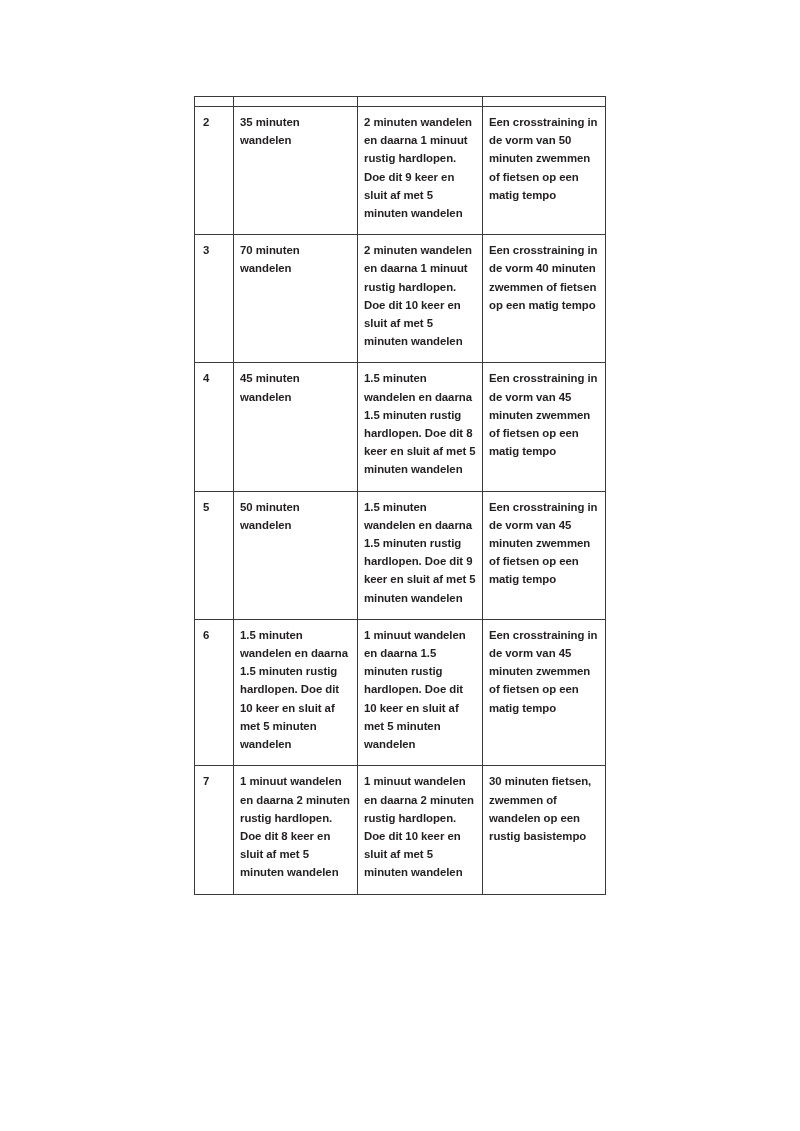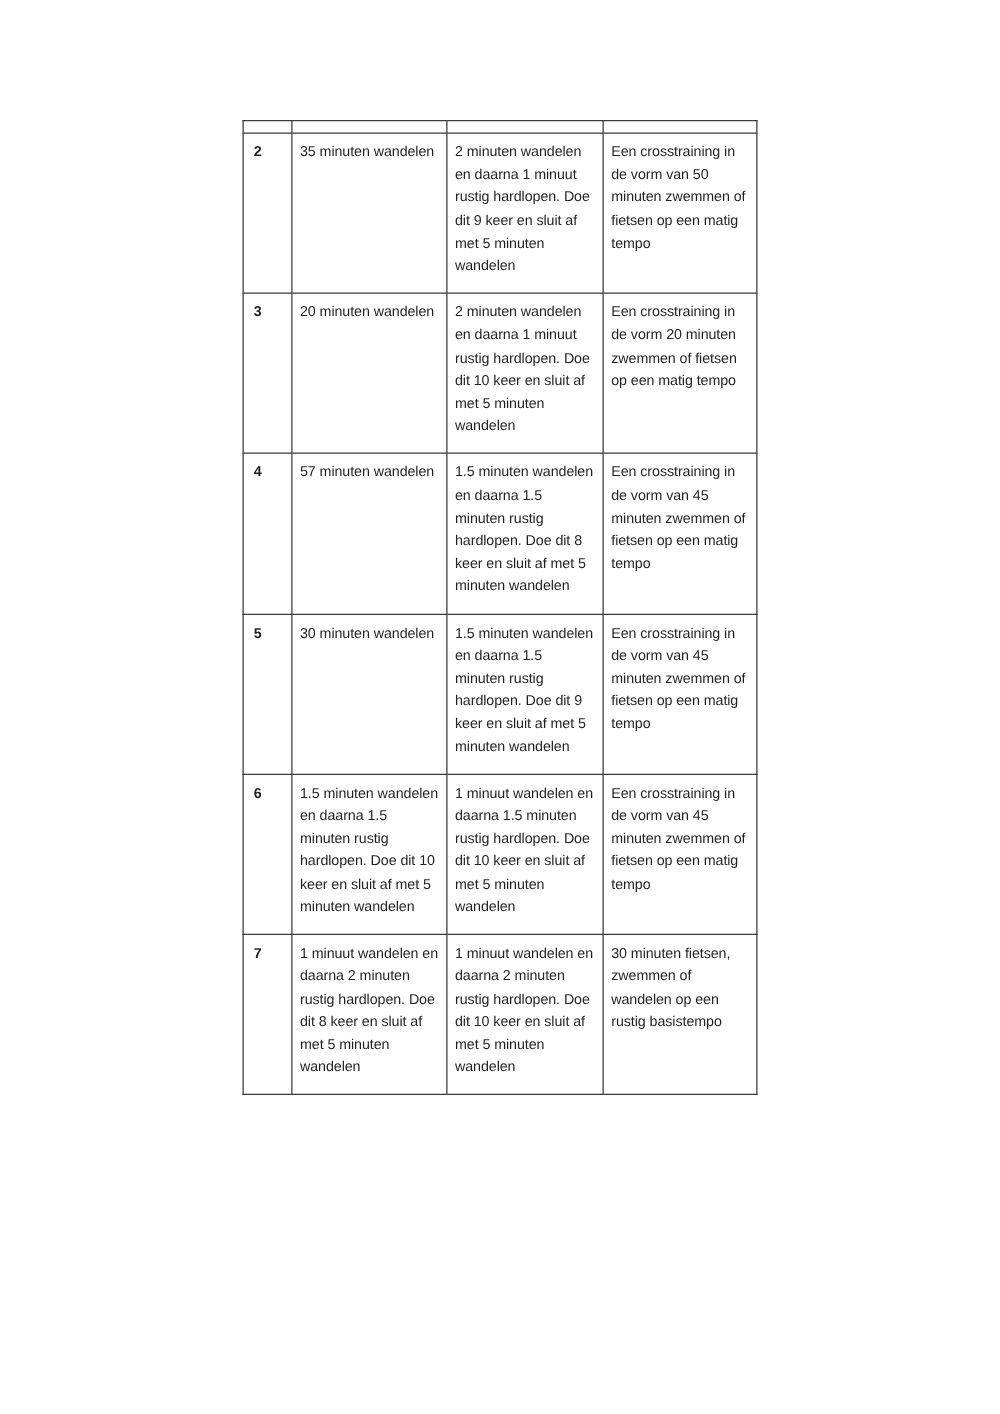--- a/index.html
+++ b/index.html
@@ -41,21 +41,21 @@
   .schedule-table col.c-day2   { width: 125px; }
   .schedule-table col.c-day3   { width: 123px; }
 
   .schedule-table td,
   .schedule-table th {
     border: 1px solid #3a3a3a;
     vertical-align: top;
     padding: 6px 6px 12px 6px;
     font-size: 11.4px;
     line-height: 18.2px;
-    font-weight: normal;
+    font-weight: bold;
     text-align: left;
     color: #231f20;
     letter-spacing: -0.05px;
     word-wrap: break-word;
   }
 
   .schedule-table thead th {
     height: 9px;
     padding: 0;
     border: 1px solid #3a3a3a;
@@ -112,51 +112,51 @@
         <td>
             <span class="cell-text">Een crosstraining in de vorm van 50 minuten zwemmen of fietsen op een matig tempo</span>
           </td>
       </tr>
 
       <tr>
         <td class="week-cell">
             <span class="cell-text">3</span>
           </td>
         <td>
-            <span class="cell-text">20 minuten wandelen</span>
+            <span class="cell-text">70 minuten wandelen</span>
           </td>
         <td>
             <span class="cell-text">2 minuten wandelen en daarna 1 minuut rustig hardlopen. Doe dit 10 keer en sluit af met 5 minuten wandelen</span>
           </td>
         <td>
-            <span class="cell-text">Een crosstraining in de vorm 20 minuten zwemmen of fietsen op een matig tempo</span>
+            <span class="cell-text">Een crosstraining in de vorm 40 minuten zwemmen of fietsen op een matig tempo</span>
           </td>
       </tr>
 
       <tr>
         <td class="week-cell">
             <span class="cell-text">4</span>
           </td>
         <td>
-            <span class="cell-text">57 minuten wandelen</span>
+            <span class="cell-text">45 minuten wandelen</span>
           </td>
         <td>
             <span class="cell-text">1.5 minuten wandelen en daarna 1.5 minuten rustig hardlopen. Doe dit 8 keer en sluit af met 5 minuten wandelen</span>
           </td>
         <td>
             <span class="cell-text">Een crosstraining in de vorm van 45 minuten zwemmen of fietsen op een matig tempo</span>
           </td>
       </tr>
 
       <tr>
         <td class="week-cell">
             <span class="cell-text">5</span>
           </td>
         <td>
-            <span class="cell-text">30 minuten wandelen</span>
+            <span class="cell-text">50 minuten wandelen</span>
           </td>
         <td>
             <span class="cell-text">1.5 minuten wandelen en daarna 1.5 minuten rustig hardlopen. Doe dit 9 keer en sluit af met 5 minuten wandelen</span>
           </td>
         <td>
             <span class="cell-text">Een crosstraining in de vorm van 45 minuten zwemmen of fietsen op een matig tempo</span>
           </td>
       </tr>
 
       <tr>

